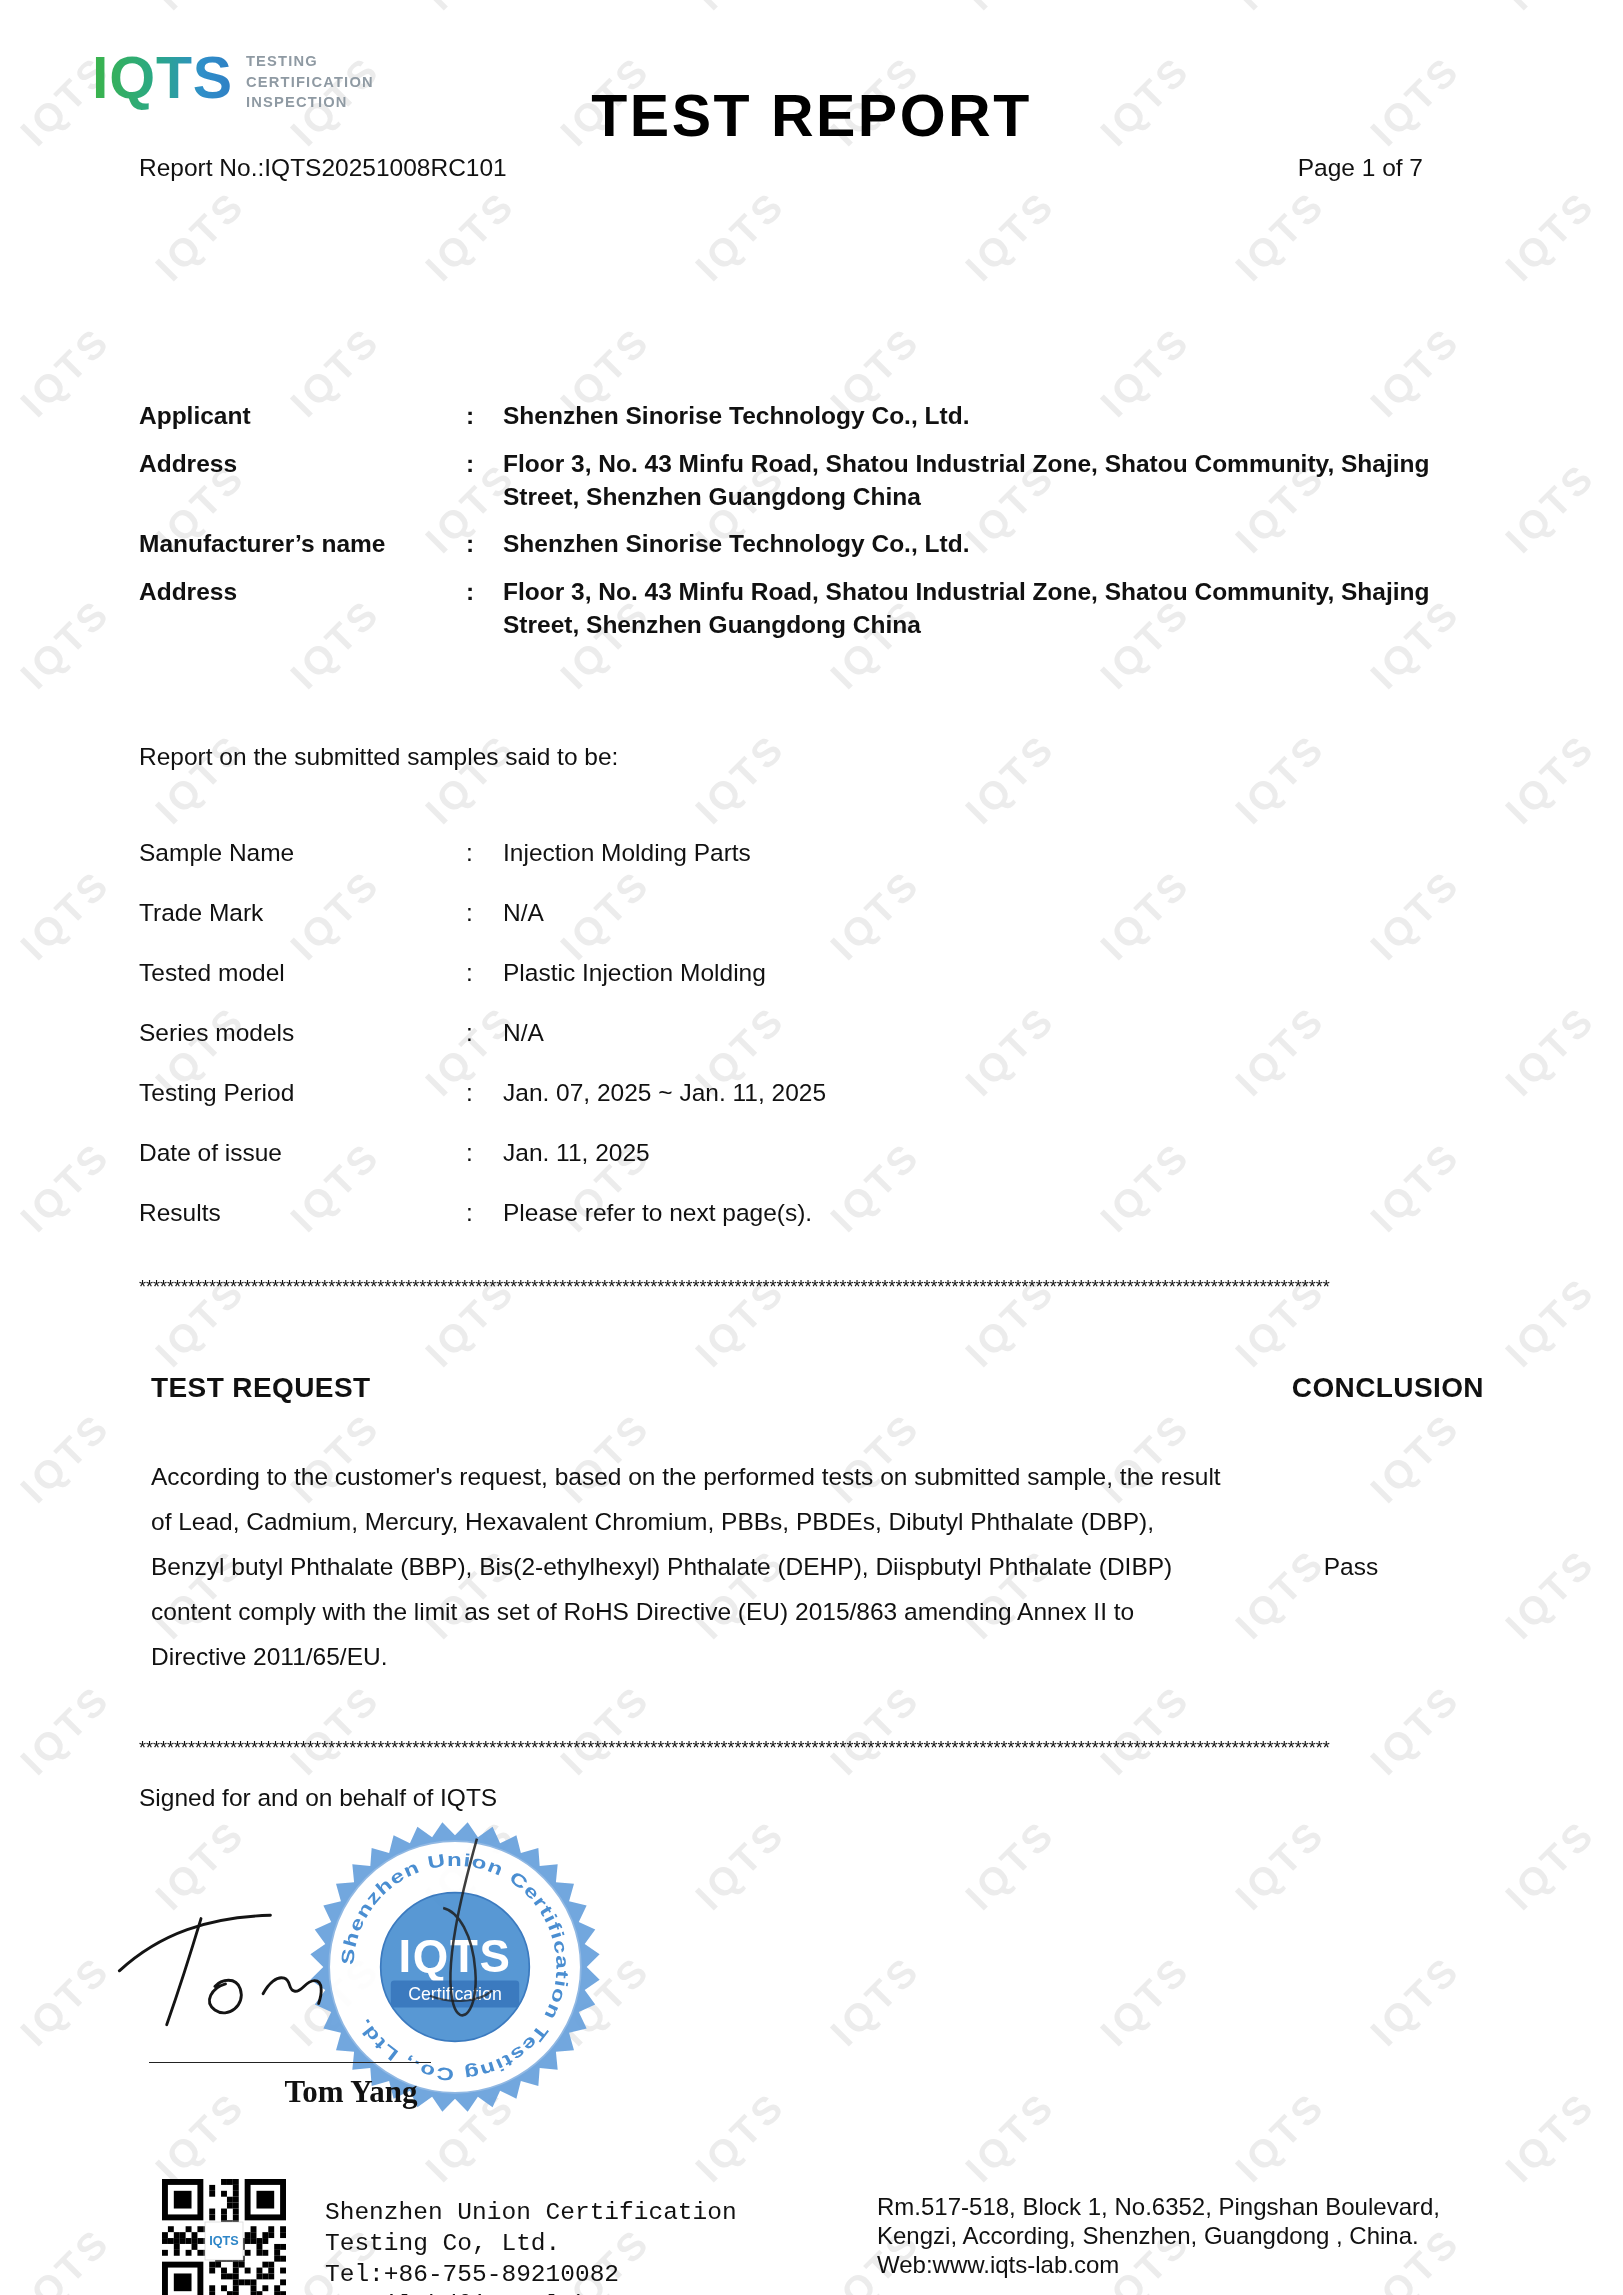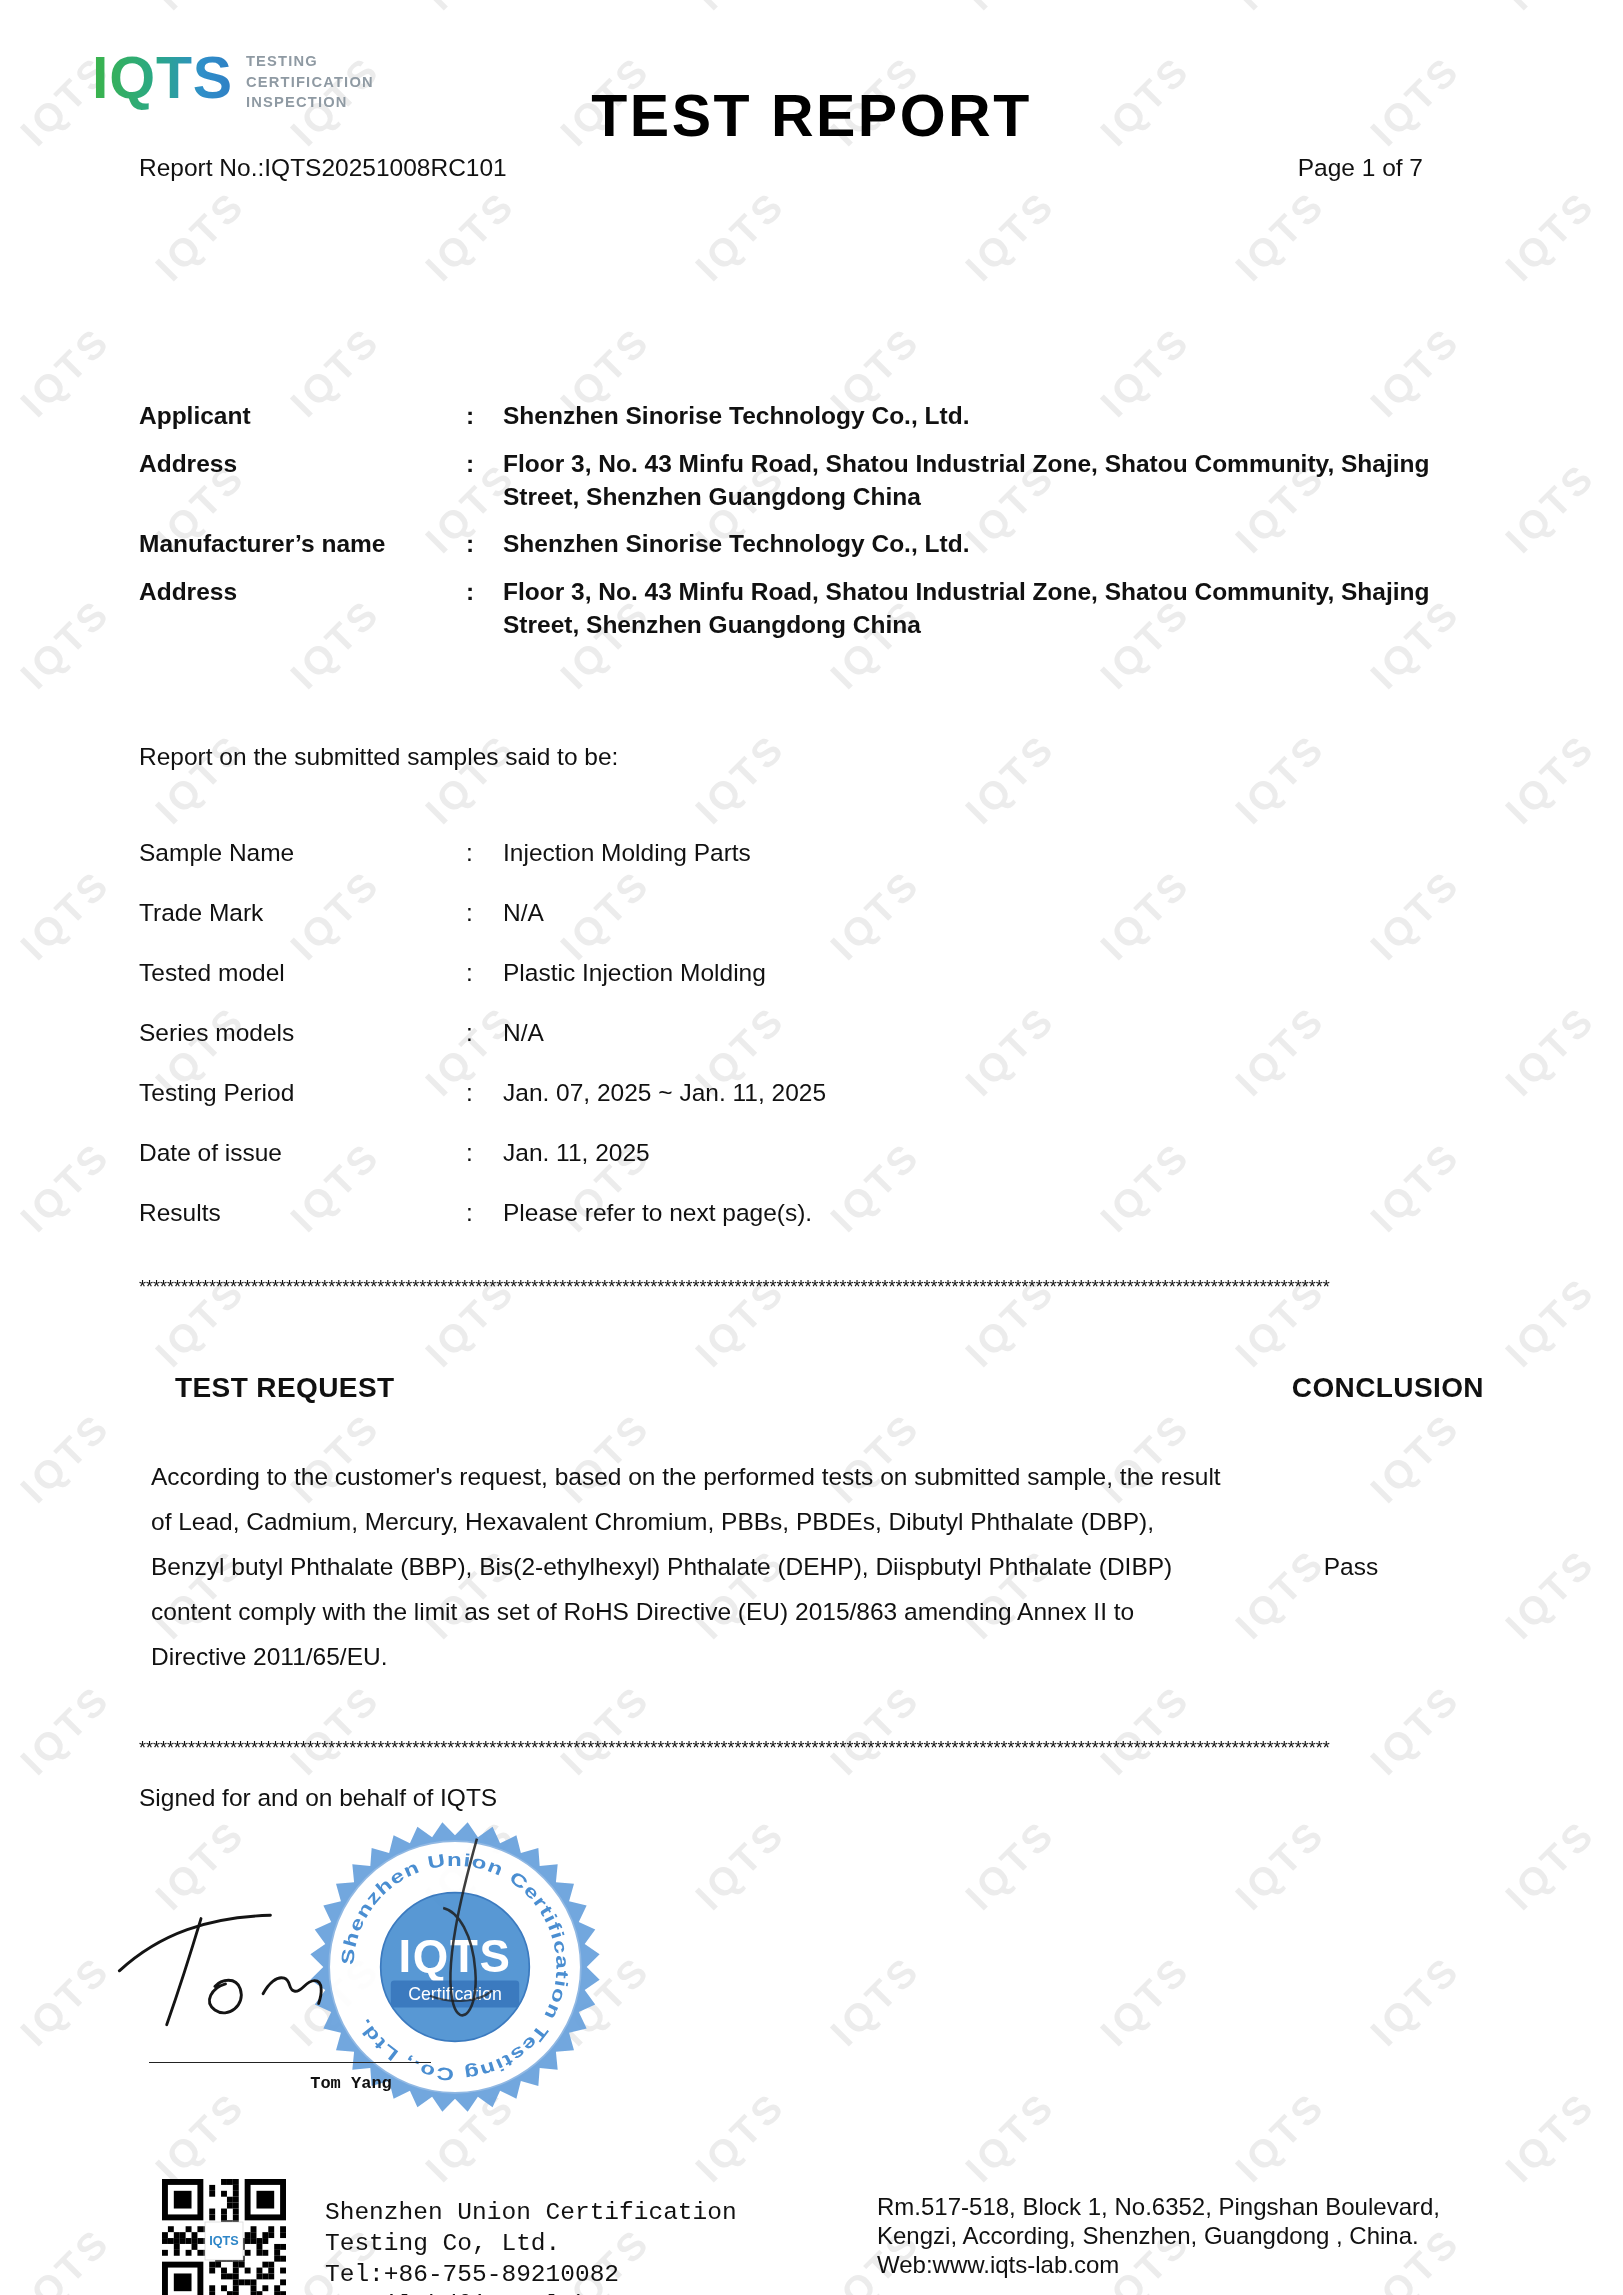--- a/index.html
+++ b/index.html
@@ -39,32 +39,32 @@
   #samples { left:139px; right:143px; top:743px; }
   #samples .intro { font-size:24.5px; margin-bottom:68px; }
   #samples .info-row { line-height:27px; margin-bottom:33px;margin-top:28px; }
   
   .asterisk-line { left:139px; width:1345px; overflow:hidden; white-space:nowrap;
     font-size:18px; letter-spacing:0; color:#111; }
   #divider1 { top:1277px; }
   #divider2 { top:1738px; }
   
   #headings { left:151px; right:139px; top:1372px; display:flex; justify-content:space-between; }
-  #headings span { font-size:28px; font-weight:bold; letter-spacing:0.4px;margin-left:24px; }
+  #headings span { font-size:28px; font-weight:bold; letter-spacing:0.4px; }
   #request { left:151px; right:143px; top:1454px; display:flex; }
   #request .body { width:1071px; font-size:24.5px; line-height:45px; }
   #request .pass { flex:1; display:flex; align-items:center; justify-content:center;
     font-size:24.5px; }
   
   #signedfor { left:139px; top:1784px; font-size:24.5px; }
   #stamp { left:303px; top:1815px; z-index:4; opacity:0.94; }
   #handwriting { left:103px; top:1881px; z-index:6; }
   #sigline { left:149px; top:2062px; width:282px; border-top:1.6px solid #222; z-index:6; }
   #signer { left:216px; top:2074px; width:270px; text-align:center; z-index:6;
-    font-family:Liberation Mono, monospace; font-weight:bold; font-size:17px; }
+    font-family:Liberation Serif, serif; font-weight:bold; font-size:31px; }
   
   #footer { left:162px; right:65px; top:2179px; display:flex; align-items:flex-start; }
   #footer .fleft { margin-left:39px; width:515px; margin-top:18px;
     font-family:Liberation Mono, monospace; font-size:24.5px; line-height:31px; }
   #footer .fright { margin-left:37px; margin-top:13px; font-size:24px; line-height:29px; }
 </style>
 </head>
 <body>
 
 <div id="watermark">

